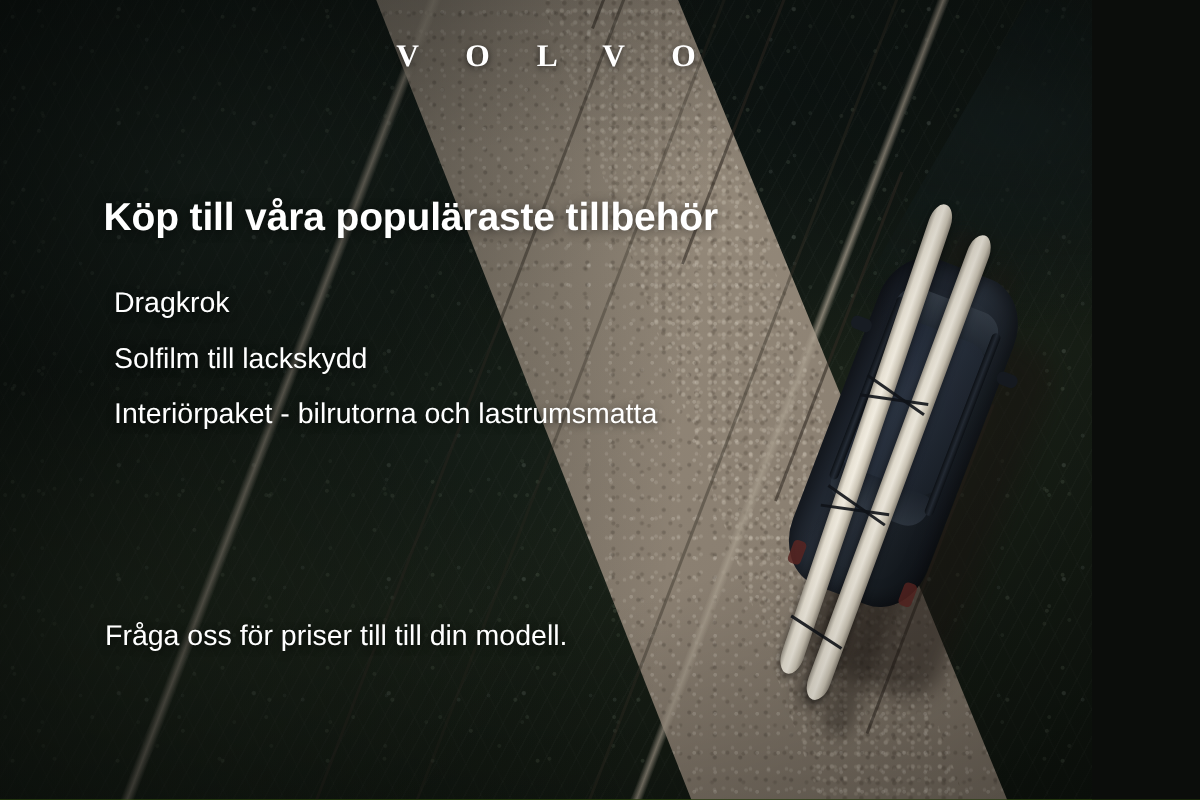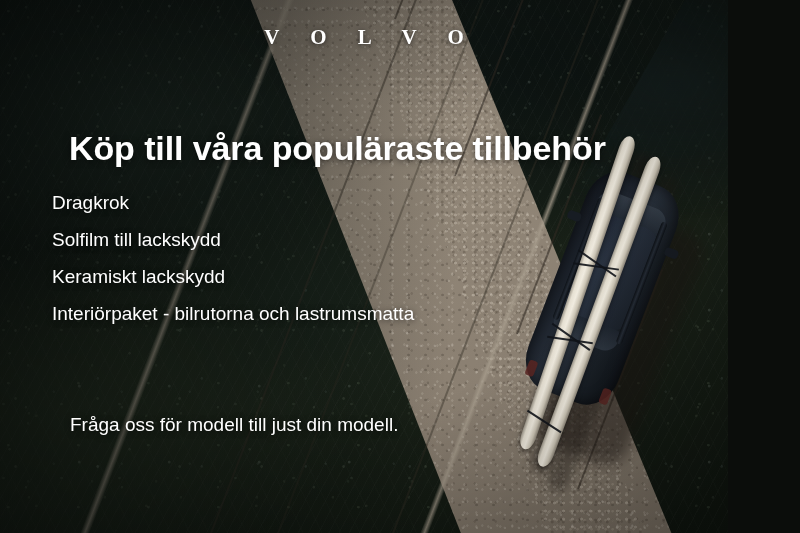--- a/index.html
+++ b/index.html
@@ -269,30 +269,30 @@
     letter-spacing:13px;
     text-indent:13px;
     line-height:1;
     text-shadow:0 1px 5px rgba(0,0,0,.65);
   }
 
   .headline {
     position:absolute;
     left:69px; top:130px;
     color:#fff;
-    font-size:34px;
+    font-size:26px;
     font-weight:700;
     letter-spacing:-.1px;
     line-height:1.08;
     text-shadow:0 1px 7px rgba(0,0,0,.55);
   }
 
   .feature-list {
     position:absolute;
-    left:52px; top:193px;
+    left:76px; top:193px;
     list-style:none;
   }
   .feature-list li {
     color:#fff;
     font-size:19px;
     font-weight:400;
     line-height:1;
     height:37px;
     text-shadow:0 1px 6px rgba(0,0,0,.6);
   }
@@ -370,18 +370,17 @@
     <div class="scrim"></div>
   </div>
 
   <div class="logo">V O L V O</div>
 
   <h1 class="headline">Köp till våra populäraste tillbehör</h1>
 
   <ul class="feature-list">
     <li>Dragkrok</li>
     <li>Solfilm till lackskydd</li>
-    <li>Keramiskt lackskydd</li>
     <li>Interiörpaket - bilrutorna och lastrumsmatta</li>
   </ul>
 
-  <div class="closing">Fråga oss för modell till just din modell.</div>
+  <div class="closing">Fråga oss för priser till till din modell.</div>
 </div>
 
 </body></html>

